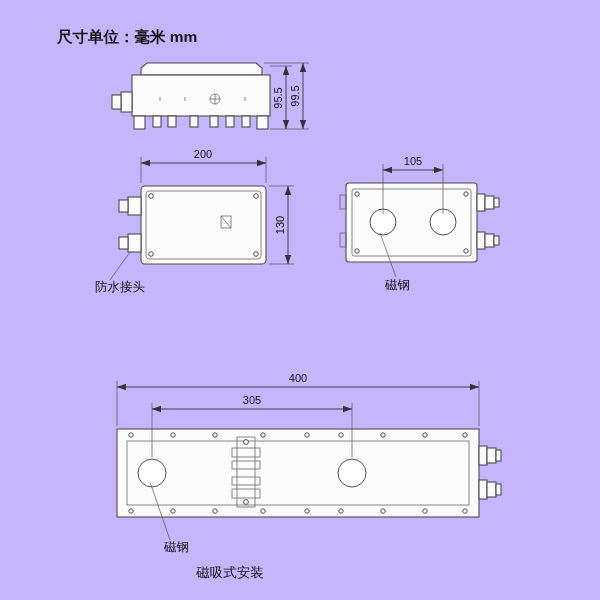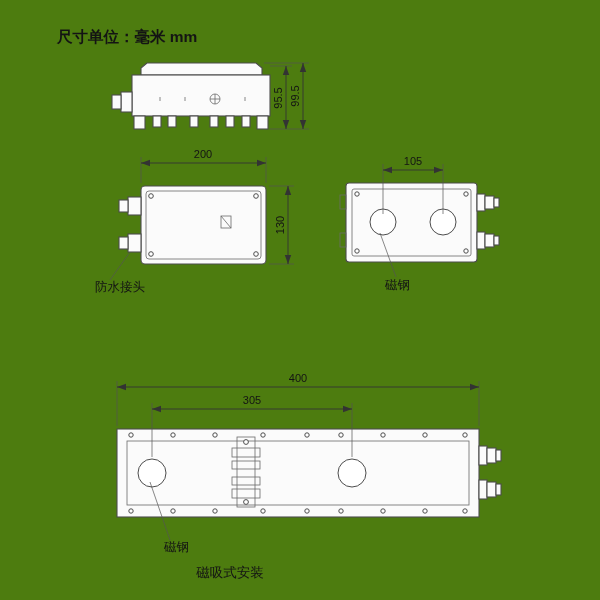--- a/index.html
+++ b/index.html
@@ -1,16 +1,16 @@
 <!DOCTYPE html>
 <html><head>
 <meta charset="utf-8">
 <style>
   html,body{margin:0;padding:0;background:#ffffff;}
-  .page{position:relative;width:600px;height:600px;background:#4d7c0f;overflow:hidden;
+  .page{position:relative;width:600px;height:600px;background:#c4b5fd;overflow:hidden;
         font-family:"Liberation Sans","DejaVu Sans",sans-serif;}
   svg{display:block;}
   svg text{font-family:"Liberation Sans","DejaVu Sans",sans-serif;fill:#141414;}
   .title{font-size:15.5px;font-weight:bold;}
   .dim{font-size:11px;}
   .lbl{font-size:12.5px;}
   .cap{font-size:13.5px;}
   .outline{fill:#fbfbfb;stroke:#4d4d4d;stroke-width:1.1;}
   .thin{fill:none;stroke:#6a6a6a;stroke-width:0.8;}
   .dimline{stroke:#333333;stroke-width:0.9;fill:none;}

